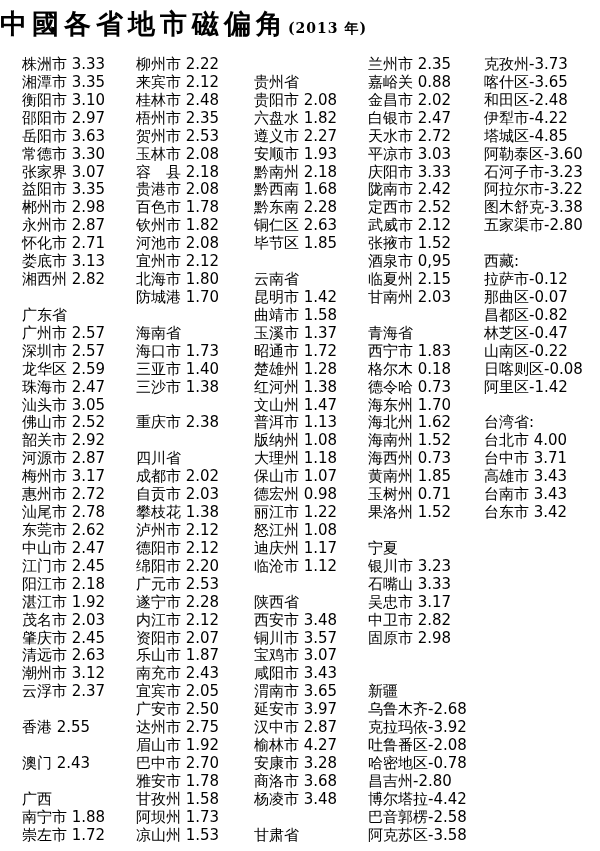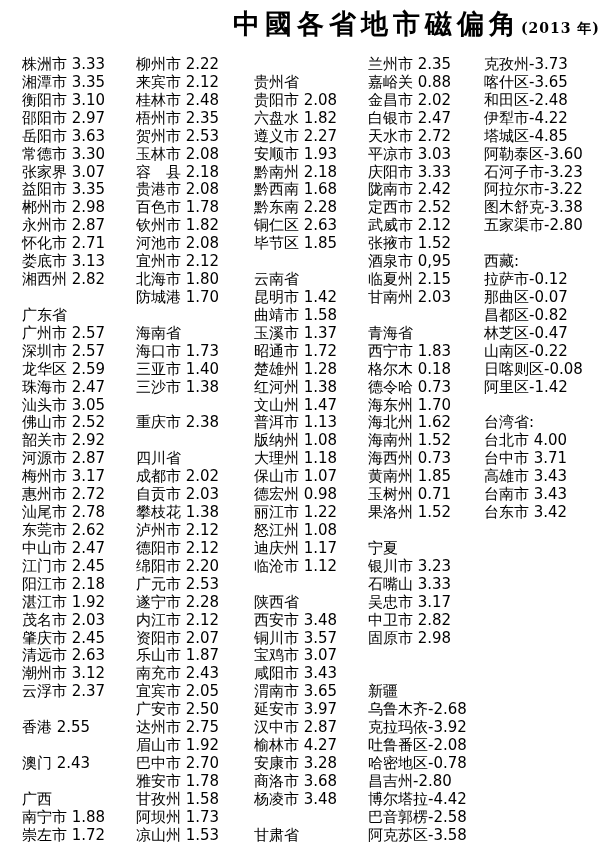--- a/index.html
+++ b/index.html
@@ -7,21 +7,21 @@
     position:relative;
     width:600px;height:851px;
     background:#ffffff;
     color:#000000;
     font-family:"DejaVu Sans",sans-serif;
     overflow:hidden;
   }
   .title{
     position:absolute;
     top:6px;left:0;width:100%;
-    text-align:right;
+    text-align:left;
     font-family:"DejaVu Serif",serif;
     font-weight:bold;
     white-space:nowrap;
   }
   .title .main{
     font-size:27px;
     letter-spacing:5px;
   }
   .title .year{
     font-size:14px;

